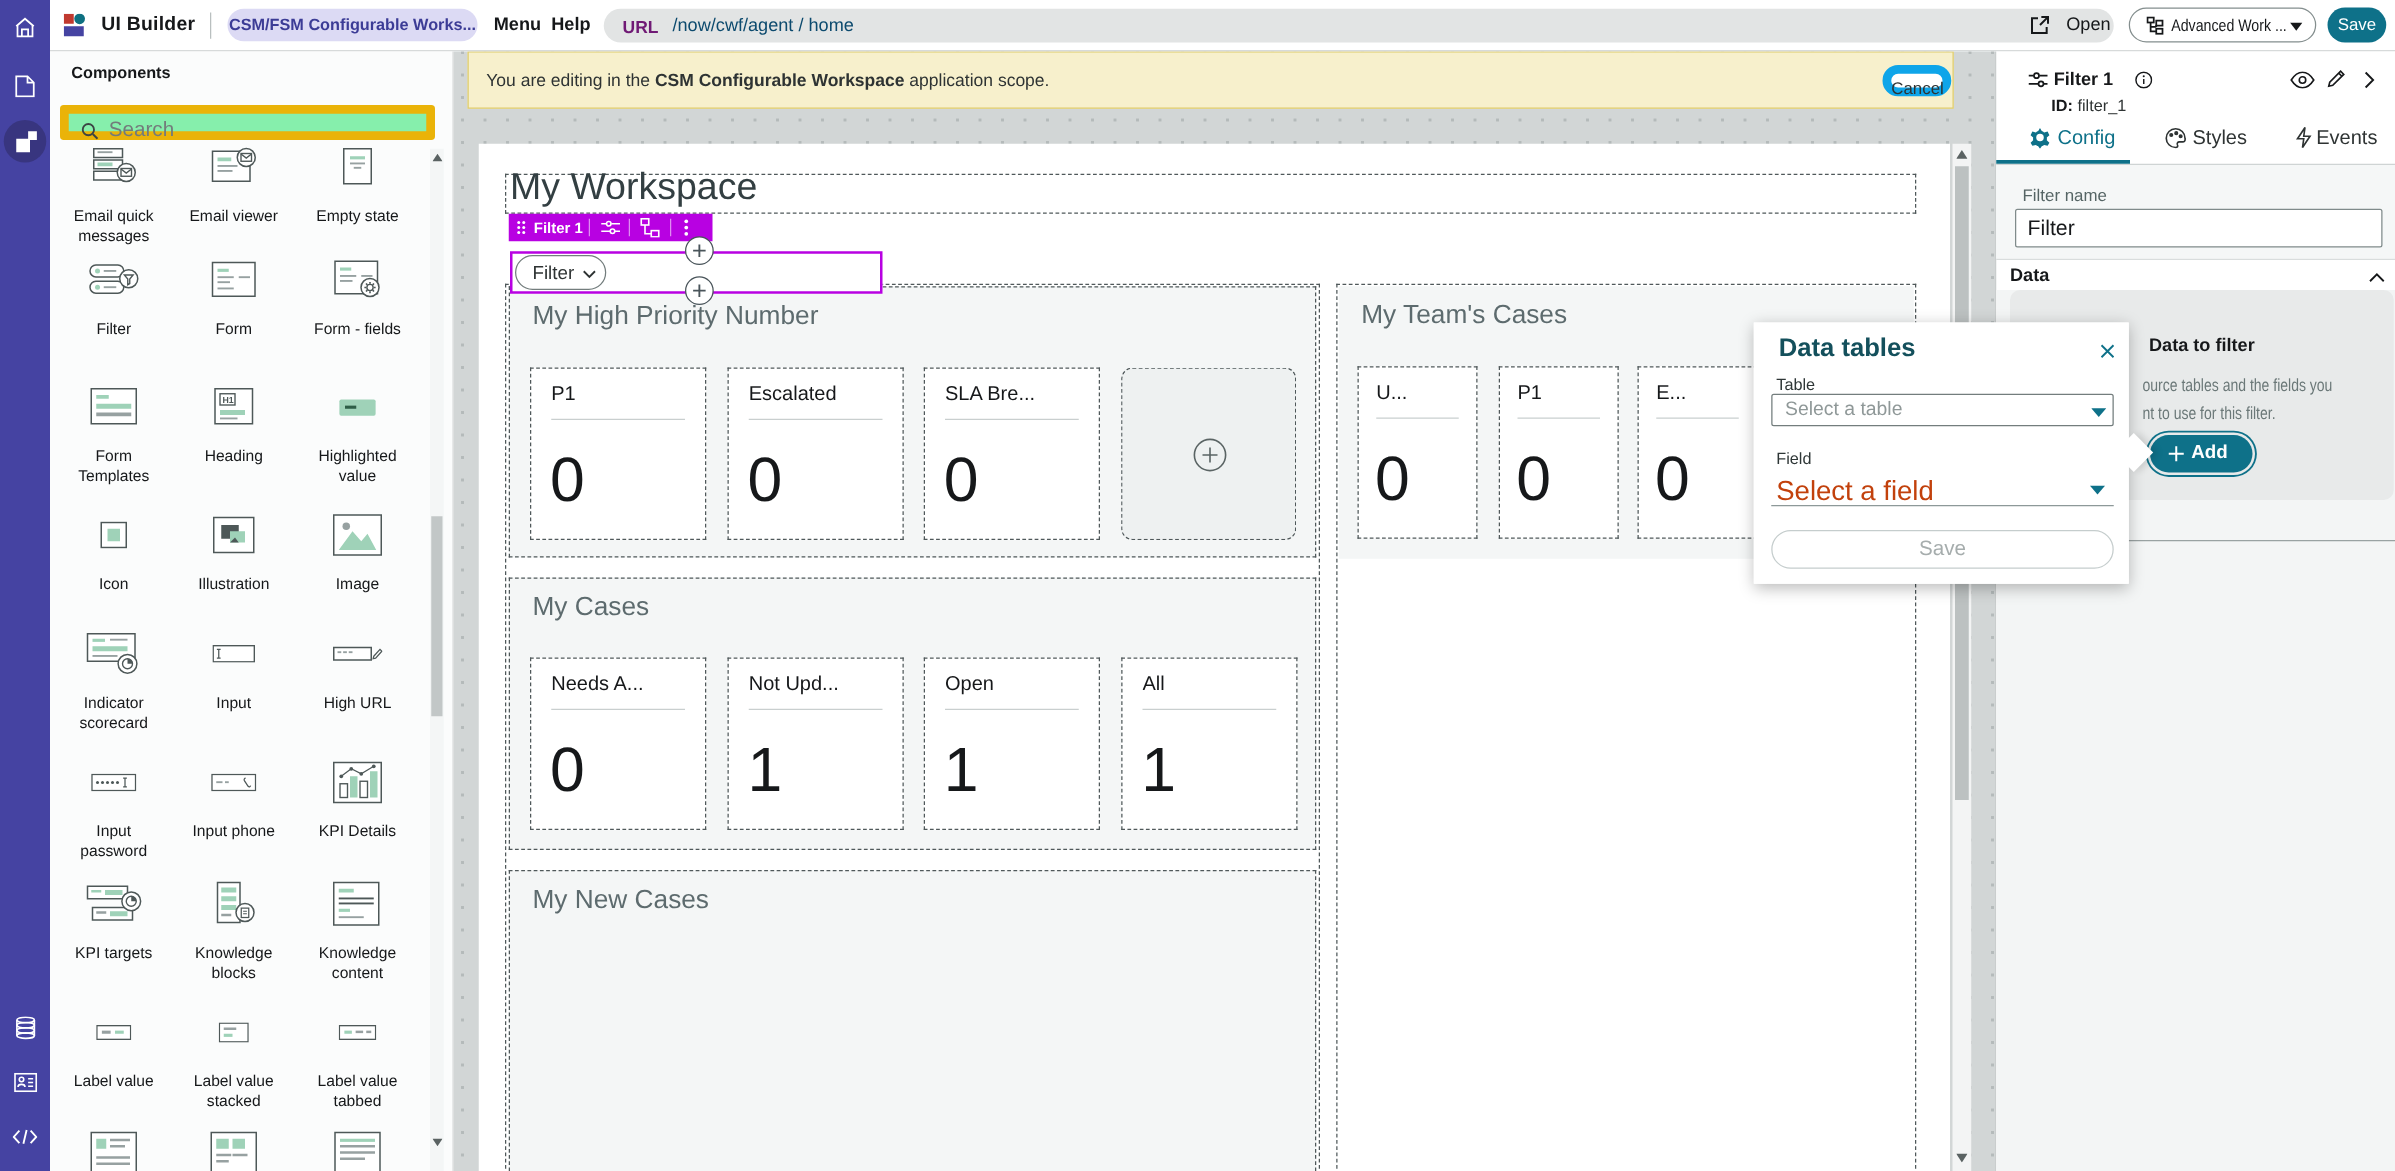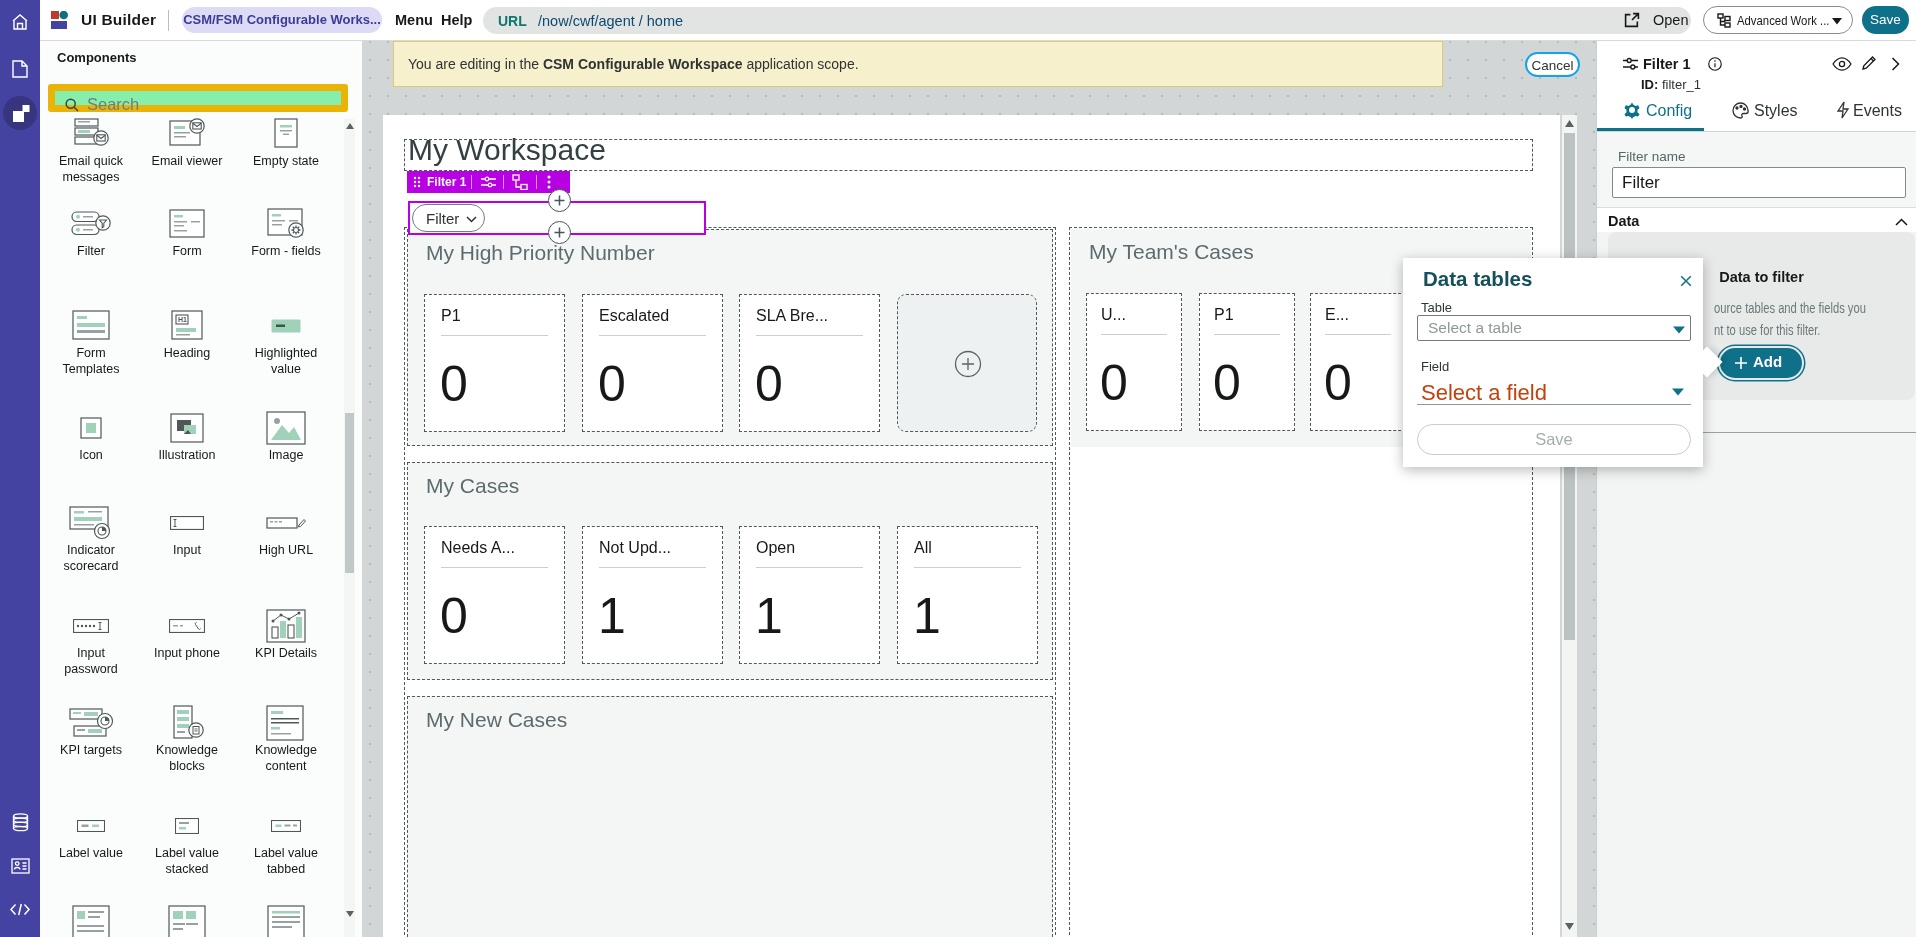--- a/index.html
+++ b/index.html
@@ -6,21 +6,21 @@
 html,body{width:1916px;height:937px;overflow:hidden;font-family:"Liberation Sans",sans-serif;background:#fff;color:#16181a;}
 .abs{position:absolute;}
 #sidebar{position:absolute;left:0;top:0;width:40px;height:937px;background:#4543a2;z-index:30;}
 #topbar{position:absolute;left:40px;top:0;width:1876px;height:41px;background:#fff;border-bottom:1px solid #d7dada;z-index:25;}
 #comppanel{position:absolute;left:40px;top:41px;width:323px;height:896px;background:#fbfcfc;border-right:1px solid #d3d6d6;overflow:hidden;z-index:10;}
 #canvas{position:absolute;left:363px;top:41px;width:1233px;height:896px;background:#d2d6d6;background-image:radial-gradient(circle,#b4baba 1.1px,rgba(0,0,0,0) 1.4px);background-size:18px 18px;background-position:16px 10px;z-index:1;overflow:hidden;}
 #rpanel{position:absolute;left:1596px;top:41px;width:320px;height:896px;background:#fff;border-left:1px solid #c9cdcd;z-index:15;}
 .ell{white-space:nowrap;overflow:hidden;text-overflow:ellipsis;}
 .cc{position:absolute;width:96px;text-align:center;font-size:12.5px;line-height:15.5px;color:#16181a}
 .cc .iw{height:36px;display:flex;align-items:center;justify-content:center}
-.cc .lb{margin-top:2px}
+.cc .lb{margin-top:14px}
 .ico{stroke:#4e5858;fill:#fff}
 .grn{fill:#9fd2b8;stroke:none}
 .gry{fill:#97a1a1;stroke:none}
 .drk{fill:#4e5858;stroke:none}
 .sec{position:absolute;background:#f4f6f6;border:1px dashed #4f585a}
 .card{position:absolute;background:#fff;border:1px dashed #4f585a}
 .cl{position:absolute;left:16px;top:12px;font-size:16px;color:#16181a;right:10px;white-space:nowrap;overflow:hidden}
 .chr{position:absolute;left:16px;right:16px;top:40px;height:1px;background:#c9cfcf}
 .cn{position:absolute;left:15px;top:64px;font-size:50px;line-height:50px;color:#16181a}
 .shead{position:absolute;left:18px;top:11px;font-size:21px;color:#5d6b6e}
@@ -60,21 +60,21 @@
       <rect x="0" y="0" width="8" height="8" fill="#c0392f"></rect>
       <circle cx="12.7" cy="4" r="4.3" fill="#0e7081"></circle>
       <rect x="0" y="10" width="16" height="8" fill="#4543a2"></rect>
     </svg>
  <div class="abs" style="left:41px;top:11px;font-size:15.5px;font-weight:bold;color:#16181a;letter-spacing:.2px">UI Builder</div>
  <div class="abs" style="left:128px;top:10px;width:1px;height:21px;background:#b9bfbf"></div>
  <div class="abs ell" style="left:142px;top:7px;width:200px;height:26px;background:#dcdaf4;border-radius:13px;color:#3c3c96;font-weight:bold;font-size:13px;line-height:26px;text-align:center">CSM/FSM Configurable Works...</div>
  <div class="abs" style="left:355px;top:12px;font-size:14.5px;font-weight:bold">Menu</div>
  <div class="abs" style="left:401px;top:12px;font-size:14.5px;font-weight:bold">Help</div>
  <div class="abs" style="left:443px;top:7px;width:1208px;height:27px;background:#e2e4e4;border-radius:13.5px;">
-   <span style="position:absolute;left:15px;top:6px;font-size:14px;font-weight:bold;color:#0f766e">URL</span>
+   <span style="position:absolute;left:15px;top:6px;font-size:14px;font-weight:bold;color:#701a75">URL</span>
    <span style="position:absolute;left:55px;top:6px;font-size:14.5px;color:#0c4a6e">/now/cwf/agent / home</span>
    <svg class="abs" style="left:1141px;top:5px" width="16" height="16" viewBox="0 0 15 15" fill="none" stroke="#16181a" stroke-width="1.5">
         <path d="M6 2.5 H1.5 V13.5 H12.5 V9"></path>
         <path d="M8.5 1.5 H13.5 V6.5 M13.2 1.8 L7.5 7.5"></path>
       </svg>
    <span style="position:absolute;left:1170px;top:5px;font-size:14.5px;color:#16181a">Open</span>
  </div>
  <div class="abs" style="left:1663px;top:6px;width:150px;height:28px;background:#fff;border:1px solid #848e8e;border-radius:14px;">
    <svg class="abs" style="left:13px;top:6px" width="15" height="15" viewBox="0 0 15 15" fill="none" stroke="#16181a" stroke-width="1.4">
         <rect x="1" y="1" width="5" height="4"></rect>
@@ -449,23 +449,23 @@
  <div class="abs" style="left:304px;top:78px;width:11px;height:818px;background:#f4f6f6"></div>
  <svg class="abs" style="left:306px;top:82px" width="8" height="8" viewBox="0 0 8 8">
       <path d="M0 6 L4 0 L8 6 Z" fill="#5a6262"></path>
     </svg>
  <div class="abs" style="left:305px;top:372px;width:9px;height:160px;background:#c2c7c7"></div>
  <svg class="abs" style="left:306px;top:868px" width="8" height="8" viewBox="0 0 8 8">
       <path d="M0 2 L8 2 L4 8 Z" fill="#5a6262"></path>
     </svg>
 </div>
 <div id="canvas">
- <div class="abs" style="left:30px;top:0;width:1050px;height:46px;background:#f7f0cc;border:1px solid #decb6b">
+ <div class="abs" style="left:11px;top:0;width:1189px;height:46px;background:#f7f0cc;border:1px solid #decb6b">
   <div class="abs" style="left:14px;top:14px;font-size:14px;color:#2e3333">You are editing in the <b>CSM Configurable Workspace</b> application scope.</div>
-  <div class="abs" style="left:1131px;top:10px;width:55px;height:25px;background:#fff;border:2px solid #0ea5e9;border-radius:13px;font-size:13.5px;text-align:center;line-height:23px;color:#2e3333">Cancel</div>
+  <div class="abs" style="left:1131px;top:10px;width:55px;height:25px;background:#fff;border:7px solid #0ea5e9;border-radius:13px;font-size:13.5px;text-align:center;line-height:23px;color:#2e3333">Cancel</div>
  </div>
  <div id="page" class="abs" style="left:20px;top:74px;width:1177px;height:822px;background:#fff;overflow:hidden">
   <div class="abs dashb" style="left:21px;top:24px;width:1129px;height:32px;border:1px dashed #4f585a"></div>
   <div class="abs" style="left:25px;top:19px;font-size:30px;line-height:32px;color:#333f42">My Workspace</div>
   <div class="abs" style="left:21px;top:112px;width:652px;height:728px;border:1px dashed #4f585a"></div>
   <div class="sec" style="left:24px;top:114px;width:646px;height:217px">
    <div class="shead">My High Priority Number</div>
    <div class="card" style="left:16px;top:64px;width:141px;height:138px">
           <div class="cl">P1</div>
           <div class="chr"></div>

